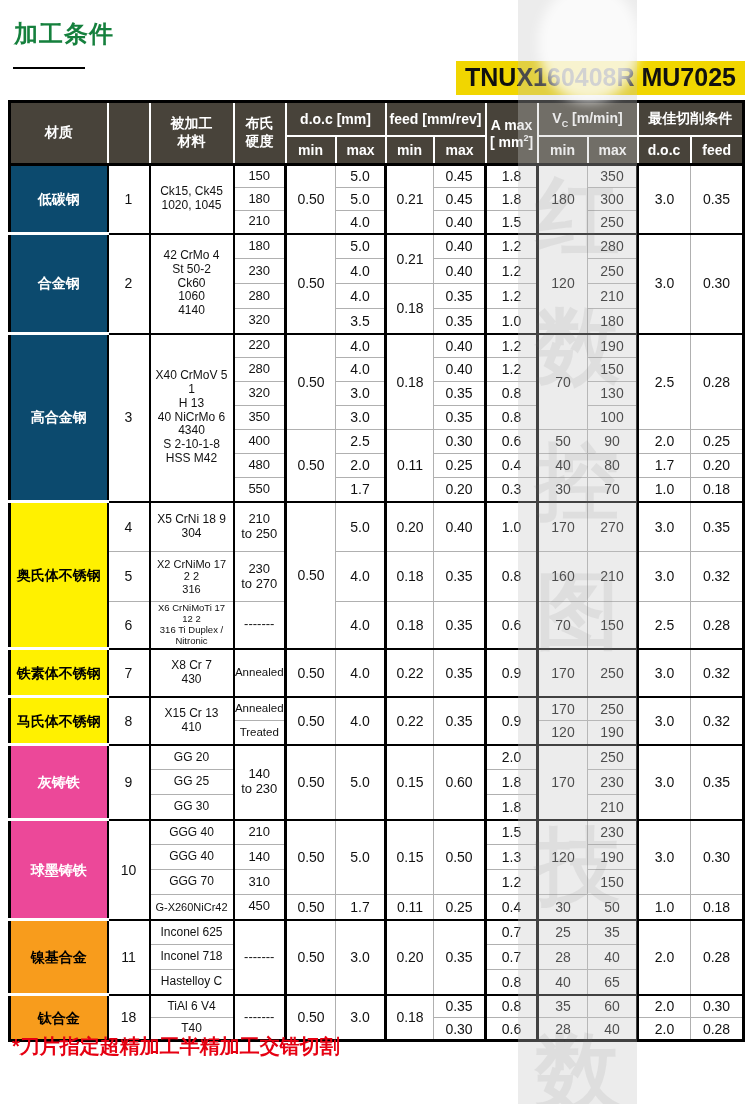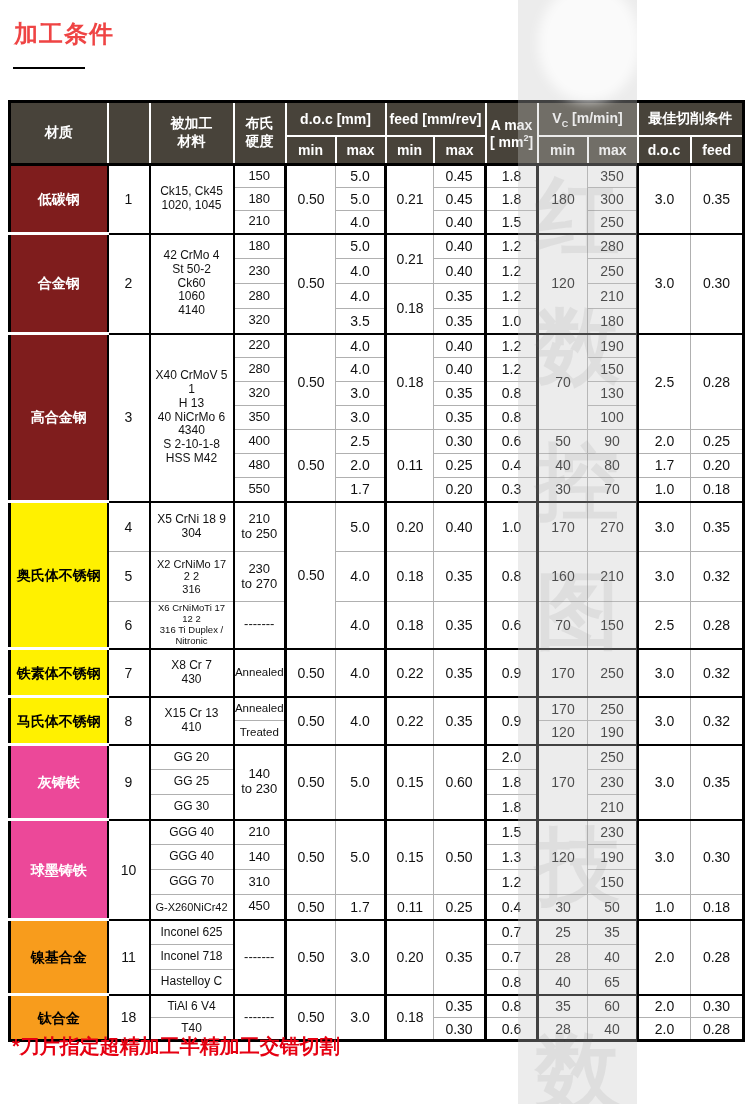--- a/index.html
+++ b/index.html
@@ -1,19 +1,19 @@
 <!DOCTYPE html>
 <html><head>
 <meta charset="utf-8">
 <style>
   html,body{margin:0;padding:0;background:#fff;}
   body{width:750px;height:1104px;font-family:"Liberation Sans",sans-serif;}
   .page{position:relative;width:750px;height:1104px;overflow:hidden;background:#fff;}
 
-  .title{position:absolute;left:14px;top:18px;font-size:24px;font-weight:bold;color:#ef4444;letter-spacing:1px;}
+  .title{position:absolute;left:14px;top:18px;font-size:24px;font-weight:bold;color:#15803d;letter-spacing:1px;}
   .title-underline{position:absolute;left:13px;top:67px;width:72px;height:2px;background:#000;}
   .badge{position:absolute;right:5px;top:61px;background:#f1d600;color:#101010;font-size:25px;
          font-weight:bold;padding:2px 9px 3px 9px;letter-spacing:0px;}
 
   table.main{position:absolute;left:8px;top:100px;width:734px;border-collapse:collapse;
              table-layout:fixed;border:3px solid #000;}
   thead th{background:#48433a;color:#fff;border:2px solid #fff;font-weight:bold;
            font-size:14px;text-align:center;vertical-align:middle;white-space:pre-line;padding:0;}
   thead tr.h1 th{height:32px;}
   thead tr.h2 th{height:26px;}
@@ -24,21 +24,21 @@
      vertical-align:middle;font-size:14px;color:#111;padding:0;overflow:hidden;line-height:1.15;}
   tr.sec td{border-top:2px solid #000;}
   tbody tr:first-child td{border-top:3px solid #000;}
   td.col-num,td.col-work,td.col-hard{border-left:2px solid #000;}
   td.col-docmin,td.col-feedmin,td.col-amax,td.col-vcmin,td.col-bdoc{border-left:3px solid #000;}
   td.col-docmax,td.col-feedmax,td.col-vcmax,td.col-bfeed{border-left:1px solid #b0b0b0;}
 
   td.mat{font-weight:bold;font-size:14px;}
   tr.sec td.mat{border-top:3px solid #fff;}
   tbody tr:first-child td.mat{border-top:3px solid #000;}
-  td.blue{background:#7f1d1d;color:#fff;margin-top:8px;}
+  td.blue{background:#0c4a6e;color:#fff;margin-top:8px;}
   td.yellow{background:#fff100;color:#000;}
   td.red{background:#ec4899;color:#fff;}
   td.orange{background:#f89c1c;color:#000;}
 
   td.col-work{text-align:center;padding:1px 3px;font-size:12px;}
   td.col-work.mid{font-size:11px;}
   td.col-work.small{font-size:9.5px;}
   td.col-hard{font-size:13px;}
   td.col-hard.eng{font-size:11.5px;}
 
@@ -51,20 +51,21 @@
   .wm-glyph{position:absolute;left:0;width:119px;text-align:center;font-size:84px;font-weight:bold;
             color:#6f6f6f;opacity:0.10;}
 </style>
 </head>
 <body>
 
 <div class="page">
 
   <div class="title">加工条件</div>
   <div class="title-underline"></div>
+  <div class="badge">TNUX160408R MU7025</div>
 
   <table class="main">
     <colgroup>
       <col style="width:98px">
         <col style="width:42px">
         <col style="width:84px">
         <col style="width:52px">
       <col style="width:50px">
         <col style="width:50px">
         <col style="width:48px">

